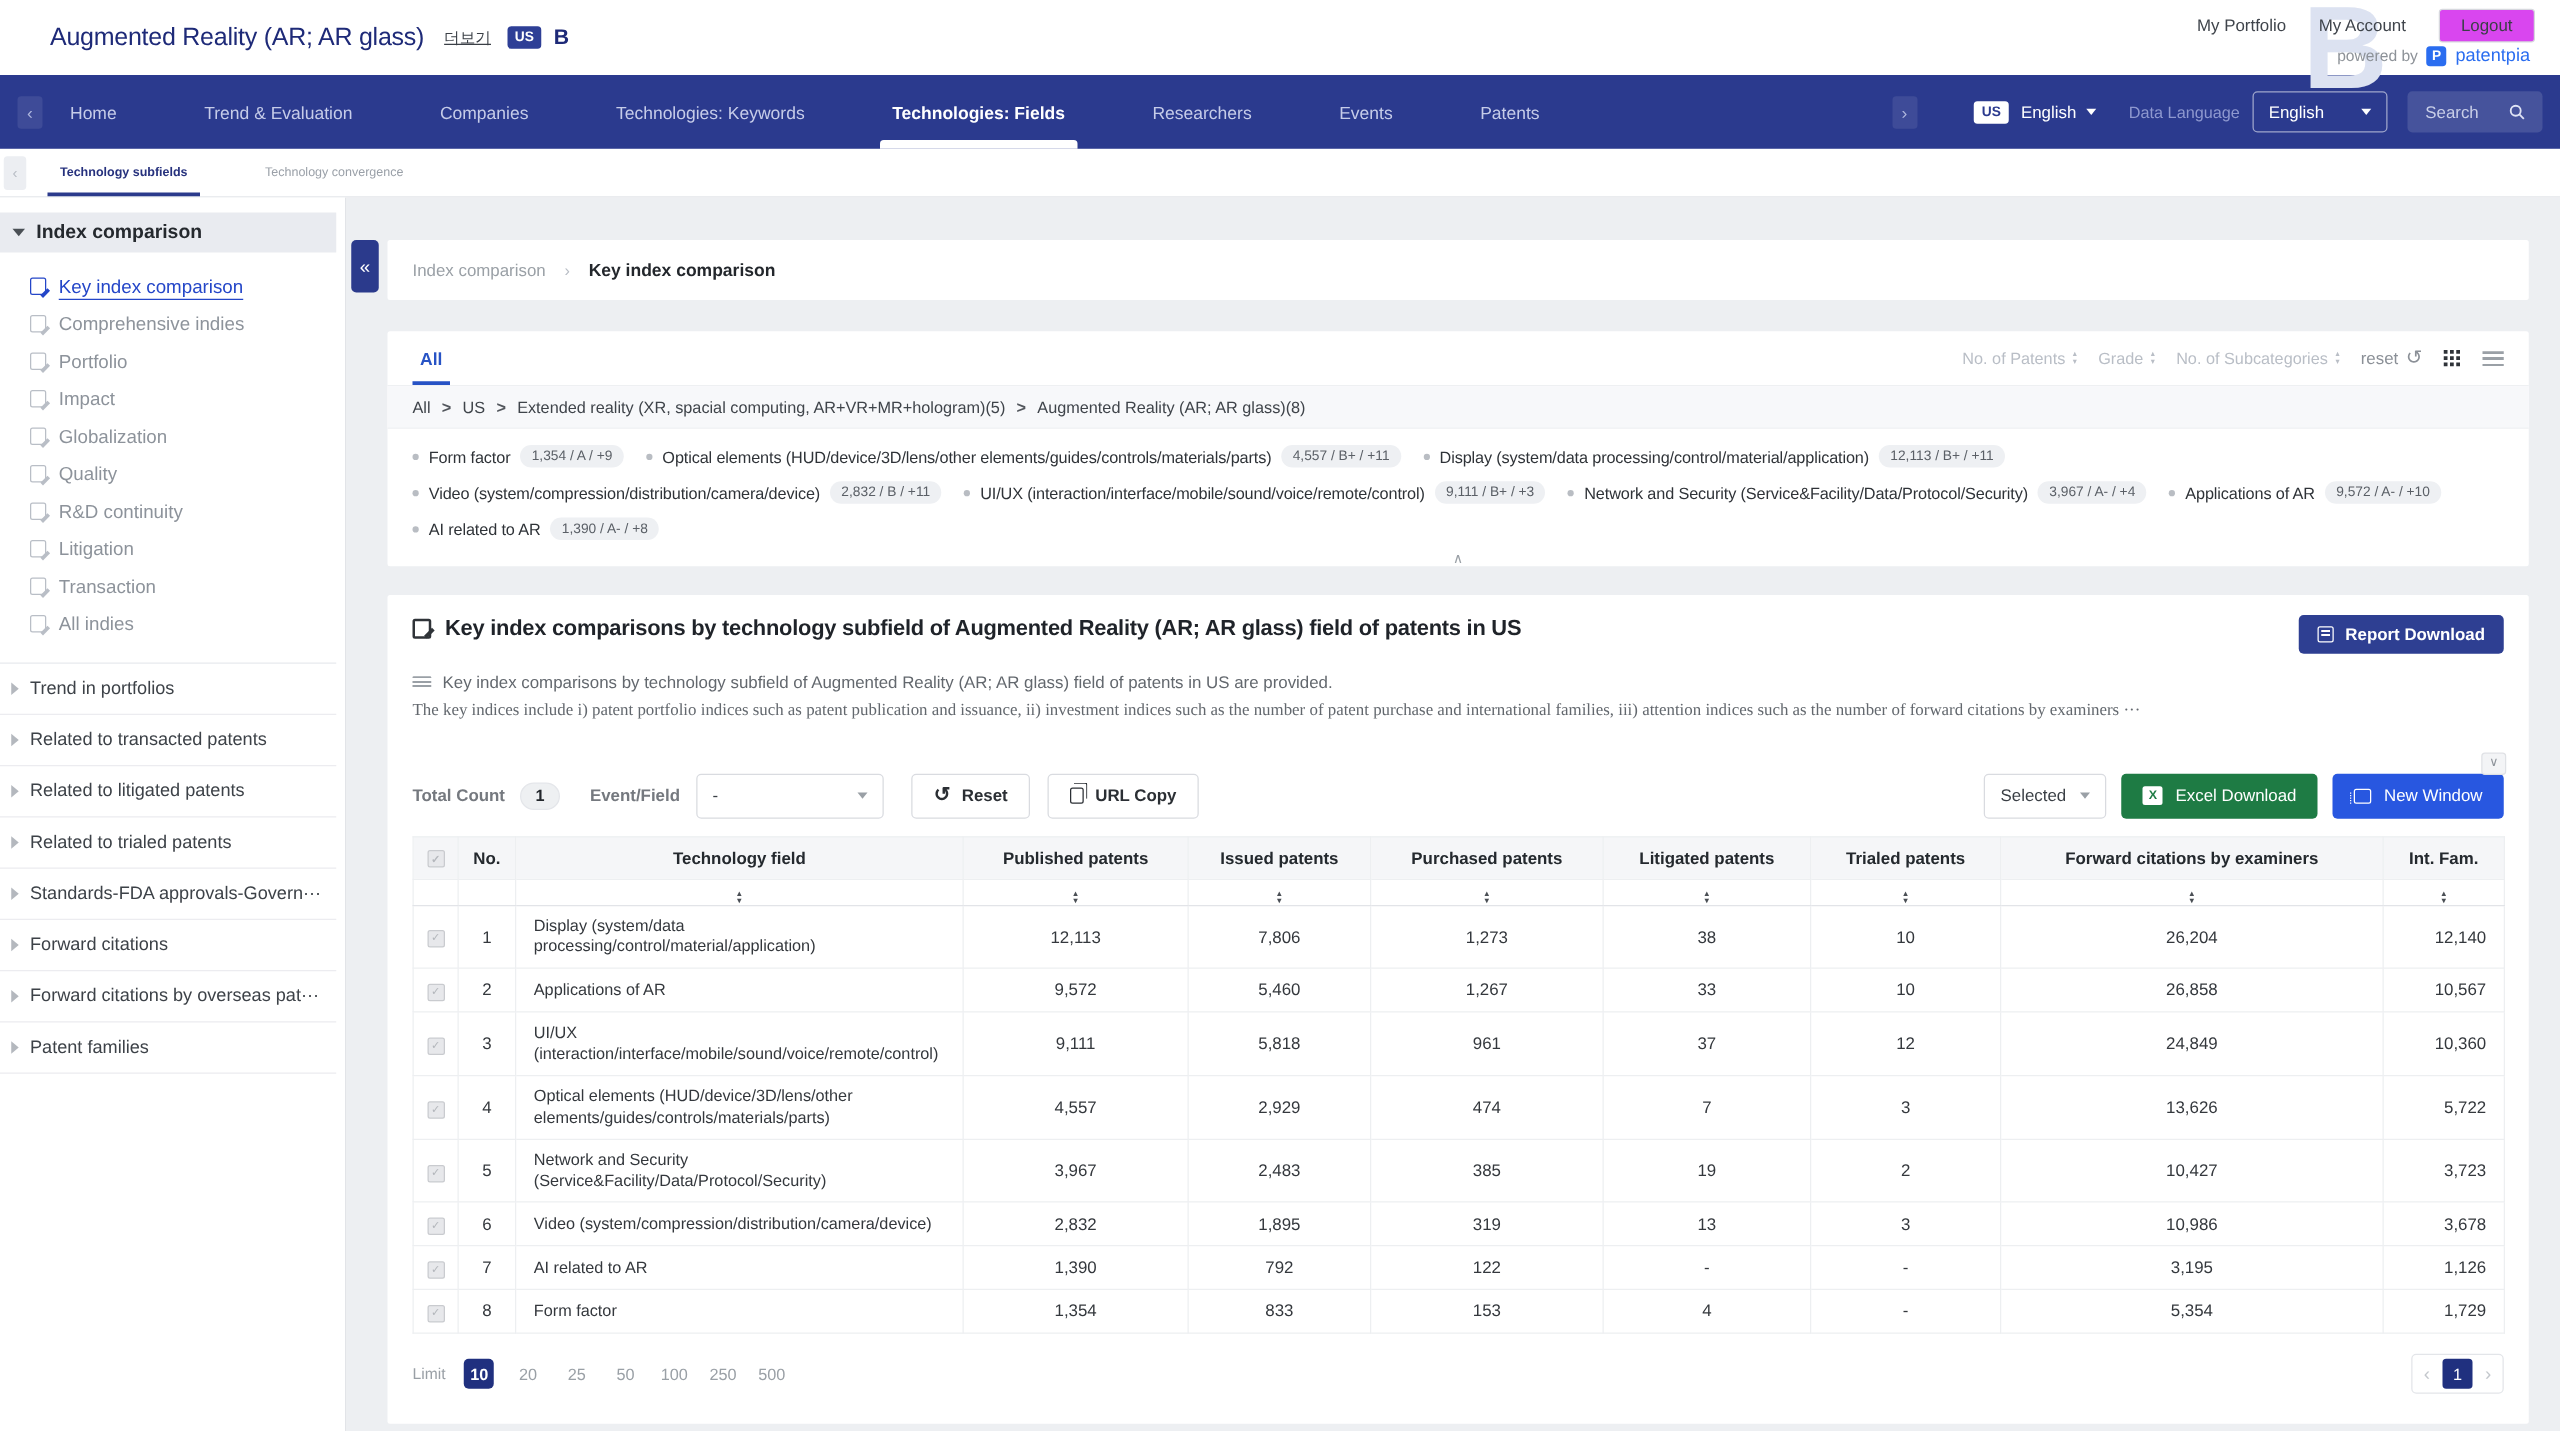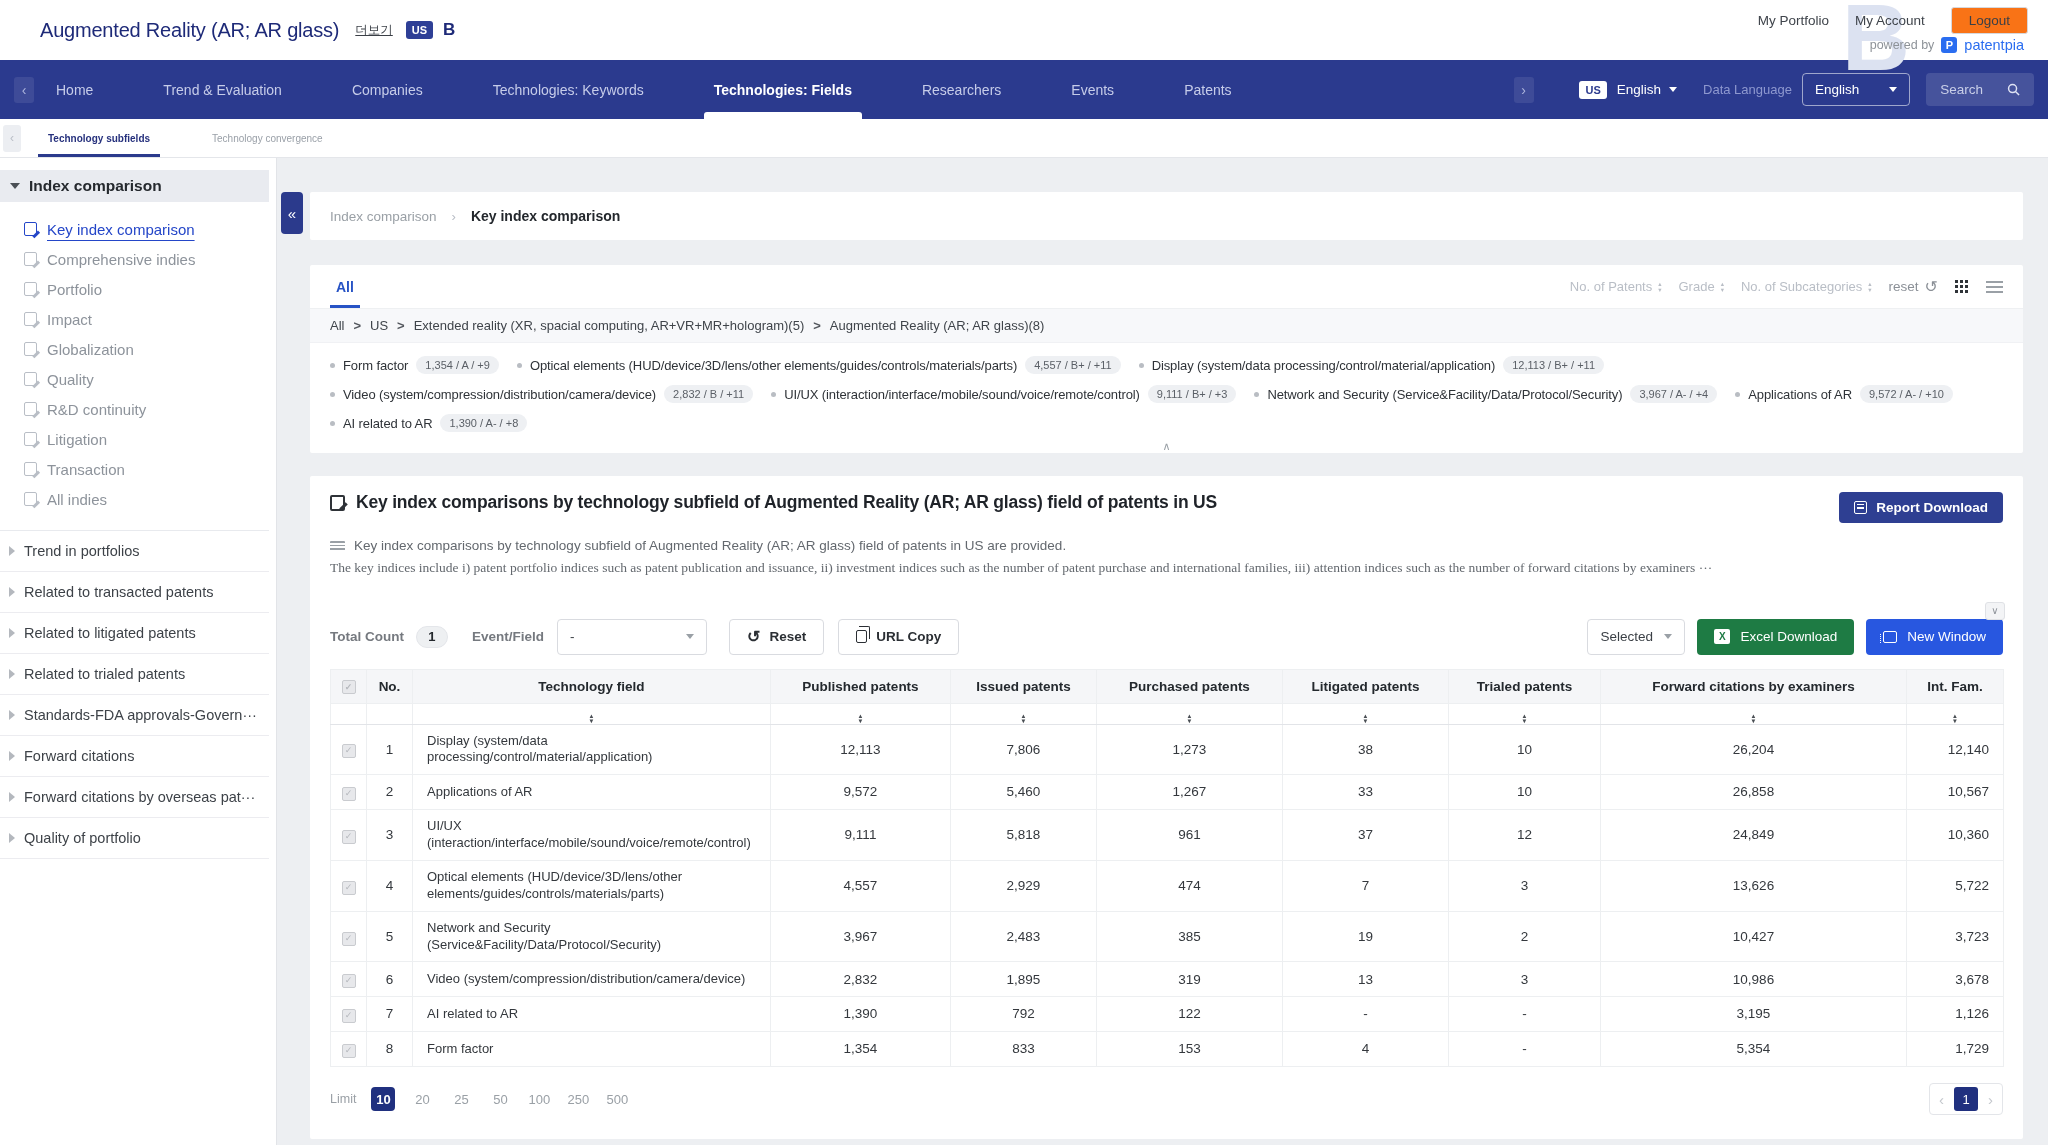--- a/index.html
+++ b/index.html
@@ -11,21 +11,21 @@
   .topbar{height:60px;background:#fff;display:flex;justify-content:space-between;align-items:center;padding:0 20px 0 40px;position:relative;z-index:3;}
   .topbar-left{display:flex;align-items:center;}
   .page-title{font-size:20px;font-weight:normal;color:#1e2a78;letter-spacing:-0.2px;}
   .more-link{font-size:12.5px;color:#3a3f46;text-decoration:underline;margin-left:16px;cursor:pointer;}
   .us-badge{background:#2e3f96;color:#fff;font-size:11px;font-weight:bold;border-radius:3px;padding:3px 6px;margin-left:13px;}
   .grade-b{font-size:17px;font-weight:bold;color:#1e2a78;margin-left:10px;}
   .topbar-right{display:flex;flex-direction:column;align-items:flex-end;gap:3px;position:relative;}
   .watermark{position:absolute;right:118px;top:-16px;font-size:94px;font-weight:bold;color:#dce2f1;z-index:0;line-height:1;pointer-events:none;}
   .acct-row{display:flex;gap:26px;align-items:center;z-index:1;}
   .acct-link{font-size:13.5px;color:#3f444b;cursor:pointer;}
-  .logout-btn{border:1px solid #d6d8dd;background:#f97316;border-radius:3px;padding:5px 17px;font-size:13.5px;color:#3a3f46;cursor:pointer;}
+  .logout-btn{border:1px solid #d6d8dd;background:#d946ef;border-radius:3px;padding:5px 17px;font-size:13.5px;color:#3a3f46;cursor:pointer;}
   .powered-row{display:flex;gap:7px;align-items:center;z-index:1;margin-right:4px;}
   .powered-by{font-size:12.5px;color:#8d9298;}
   .p-logo{width:16px;height:16px;background:#2a6df0;color:#fff;border-radius:3px;font-size:11px;font-weight:bold;display:flex;align-items:center;justify-content:center;}
   .brand{color:#2a6df0;font-weight:normal;font-size:14.5px;}
 
   
   .mainnav{height:59px;background:#2b3a8e;display:flex;align-items:center;padding:0 14px;position:relative;color:#c6cce9;}
   .nav-chev{width:20px;height:26px;background:rgba(255,255,255,.09);border:none;border-radius:3px;color:#aeb6dd;font-size:14px;cursor:pointer;flex-shrink:0;}
   .nav-list{display:flex;list-style:none;margin-left:12px;gap:50px;height:59px;}
   .nav-item{font-size:14px;position:relative;height:59px;display:flex;align-items:center;padding:0 10px;cursor:pointer;white-space:nowrap;}
@@ -312,22 +312,22 @@
 
           <li class="side-section">Related to trialed patents</li>
 
           <li class="side-section">Standards-FDA approvals-Govern···</li>
 
           <li class="side-section">Forward citations</li>
 
           <li class="side-section">Forward citations by overseas pat···</li>
 
 
-
-          <li class="side-section">Quality of portfolio</li>
+          <li class="side-section">Patent families</li>
+
         </ul>
     </aside>
 
     <button class="collapse-btn">«</button>
 
     <main class="content">
 
       <div class="card crumb-card">
         <span class="crumb-parent">Index comparison</span>
         <span class="crumb-sep">›</span>

